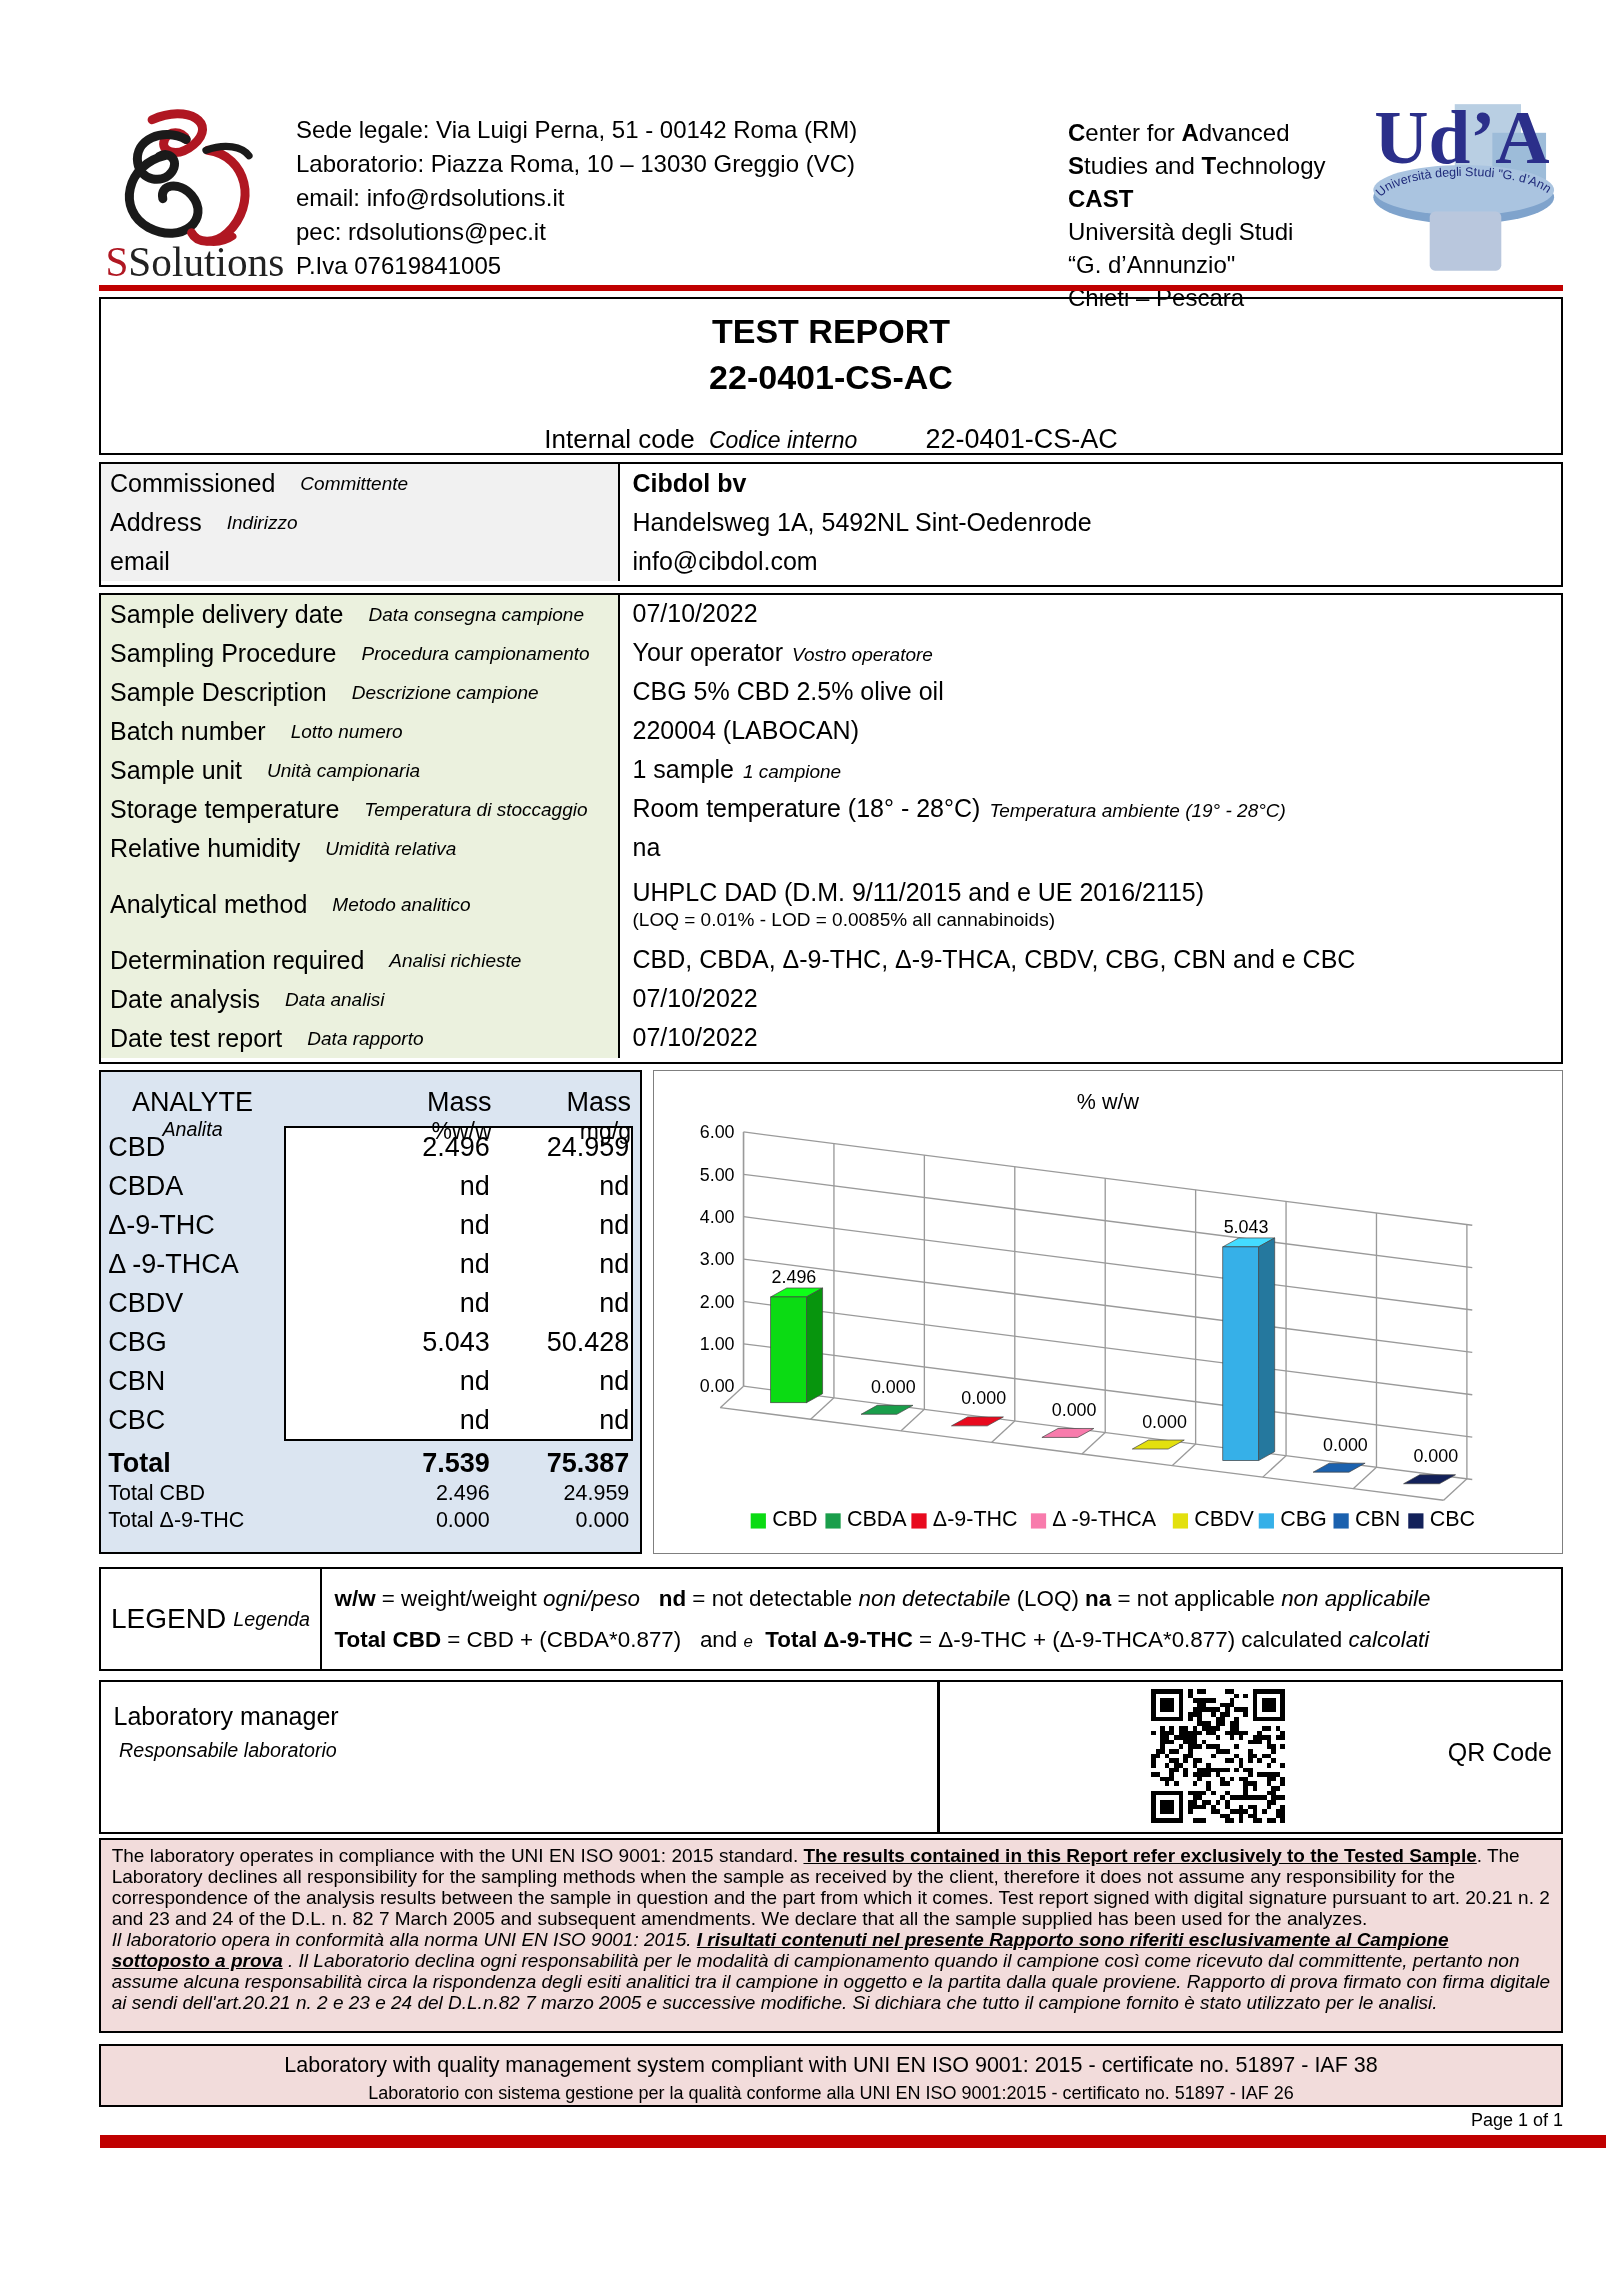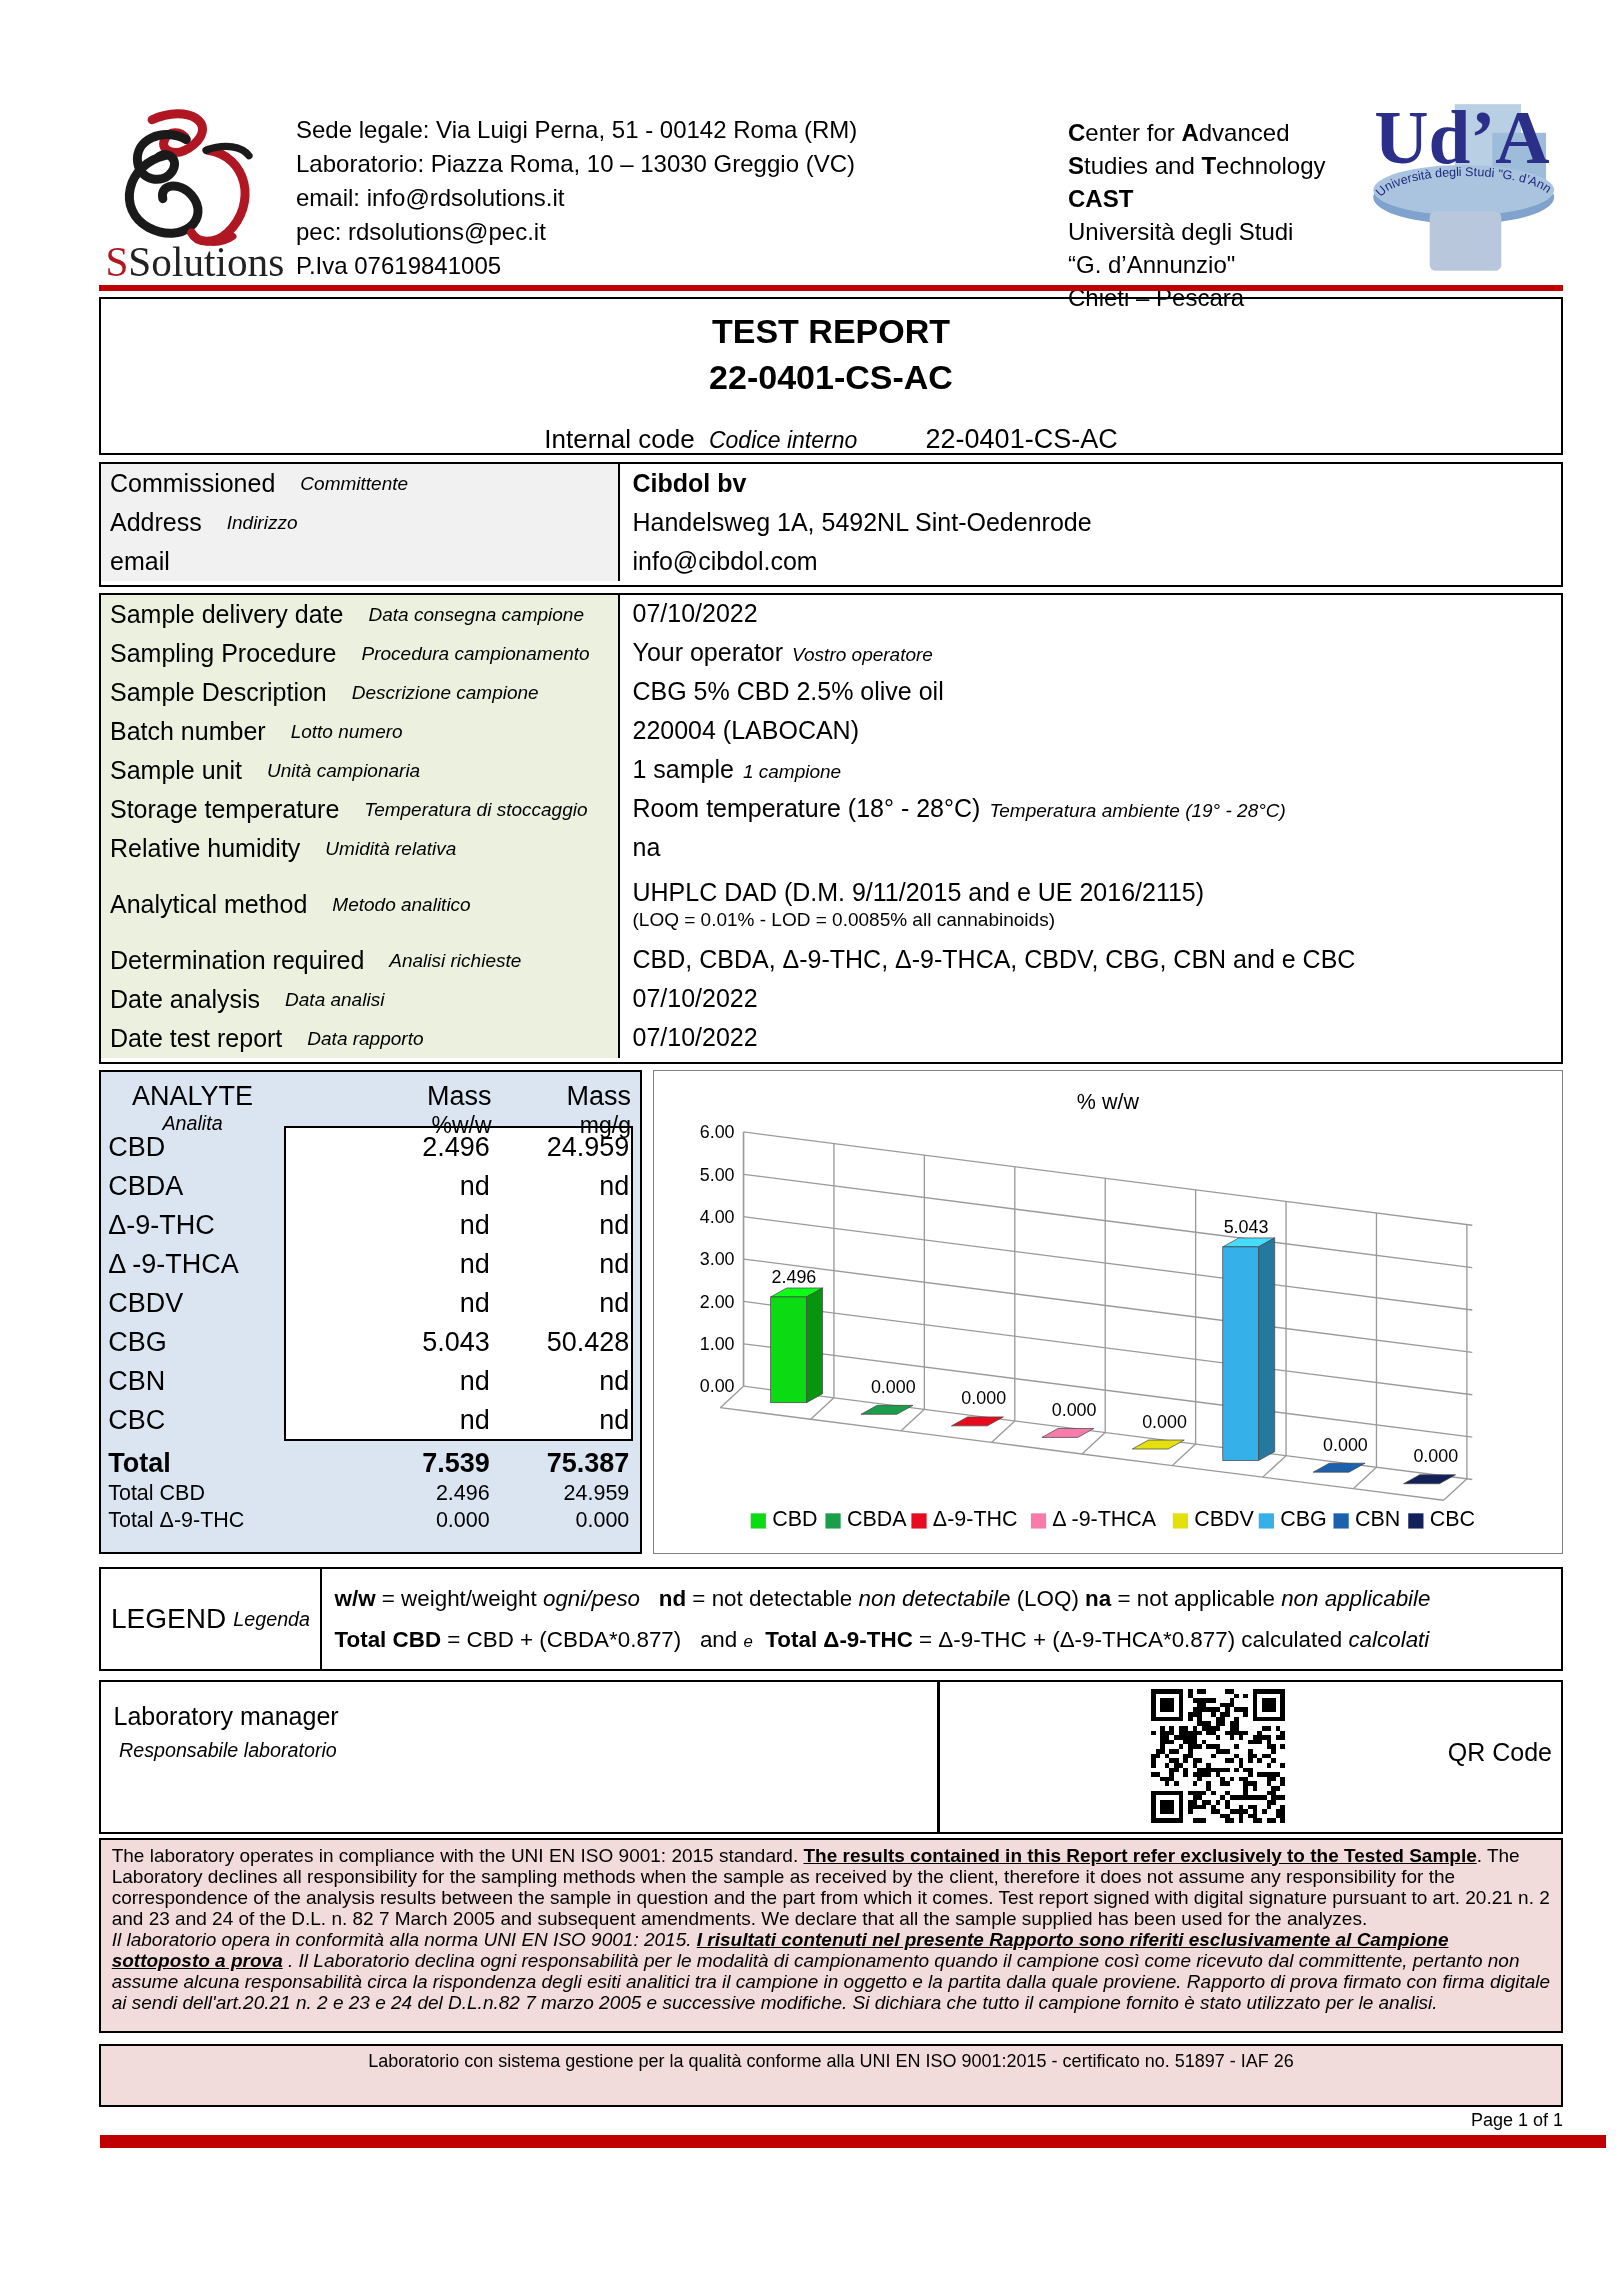--- a/index.html
+++ b/index.html
@@ -33,21 +33,21 @@
   .t-label .it { font-size:19px; font-style:italic; white-space:nowrap; }
   .t-value { flex:1; padding-left:12.5px; display:flex; flex-direction:column; justify-content:center; }
   .t-value .vmain { font-size:25px; }
   .t-value .vit { font-size:19px; font-style:italic; margin-left:9px; }
   .t-value .note { font-size:19px; margin-top:1.8px; }
   .rowbold .vmain { font-weight:bold; }
 
   
   .analyte-box { left:99px; top:1070px; width:543px; height:484px; border:2.7px solid #000; background:#dbe5f1; }
   .a-white { position:absolute; left:183px; top:54px; width:349px; height:315px; background:#fff; border:2.7px solid #000; }
-  .a-head { position:absolute; left:0; top:9px; width:100%; display:flex;justify-content:flex-end; }
+  .a-head { position:absolute; left:0; top:15px; width:100%; display:flex;justify-content:flex-end; }
   .a-h1 { width:183px; text-align:center; }
   .a-h1 .t { font-size:27px; }
   .a-h1 .s { font-size:19.7px; font-style:italic; }
   .a-h2 { width:220px; text-align:right; padding-right:12.5px; }
   .a-h3 { flex:1; text-align:right; padding-right:9px; }
   .a-h2 .t, .a-h3 .t { font-size:27px; }
   .a-h2 .s, .a-h3 .s { font-size:23px; }
   .a-rows { position:absolute; left:0; top:56px; width:100%; }
   .a-row { display:flex; height:39px; align-items:center; }
   .a-name { width:183px; padding-left:7.2px; font-size:27px; }
@@ -772,19 +772,20 @@
         <rect x="2" y="24" width="3" height="3" fill="#000"></rect>
       </svg>
     <div class="qr-label">QR Code</div>
   </div>
 
   <div class="abs disc-box">
     <div><span>The laboratory operates in compliance with the UNI EN ISO 9001: 2015 standard. </span><span class="b u">The results contained in this Report refer exclusively to the Tested Sample</span><span>. The Laboratory declines all responsibility for the sampling methods when the sample as received by the client, therefore it does not assume any responsibility for the correspondence of the analysis results between the sample in question and the part from which it comes. Test report signed with digital signature pursuant to art. 20.21 n. 2 and 23 and 24 of the D.L. n. 82 7 March 2005 and subsequent amendments. We declare that all the sample supplied has been used for the analyzes.</span><br><span class="i"> Il laboratorio opera in conformità alla norma UNI EN ISO 9001: 2015. </span><span class="b i u">I risultati contenuti nel presente Rapporto sono riferiti esclusivamente al Campione sottoposto a prova</span><span class="i"> . Il Laboratorio declina ogni responsabilità per le modalità di campionamento quando il campione così come ricevuto dal committente, pertanto non assume alcuna responsabilità circa la rispondenza degli esiti analitici tra il campione in oggetto e la partita dalla quale proviene. Rapporto di prova firmato con firma digitale ai sendi dell'art.20.21 n. 2 e 23 e 24 del D.L.n.82 7 marzo 2005 e successive modifiche. Si dichiara che tutto il campione fornito è stato utilizzato per le analisi.</span></div>
   </div>
 
   <div class="abs footer-box">
+    <div class="f1">Laboratory with quality management system compliant with UNI EN ISO 9001: 2015 - certificate no. 51897 - IAF 38</div>
     <div class="f2">Laboratorio con sistema gestione per la qualità conforme alla UNI EN ISO 9001:2015 - certificato no. 51897 - IAF 26</div>
   </div>
   <div class="abs pagenum">Page 1 of 1</div>
   <div class="abs red-bar"></div>
 
 </div>
 
 
 </body></html>

